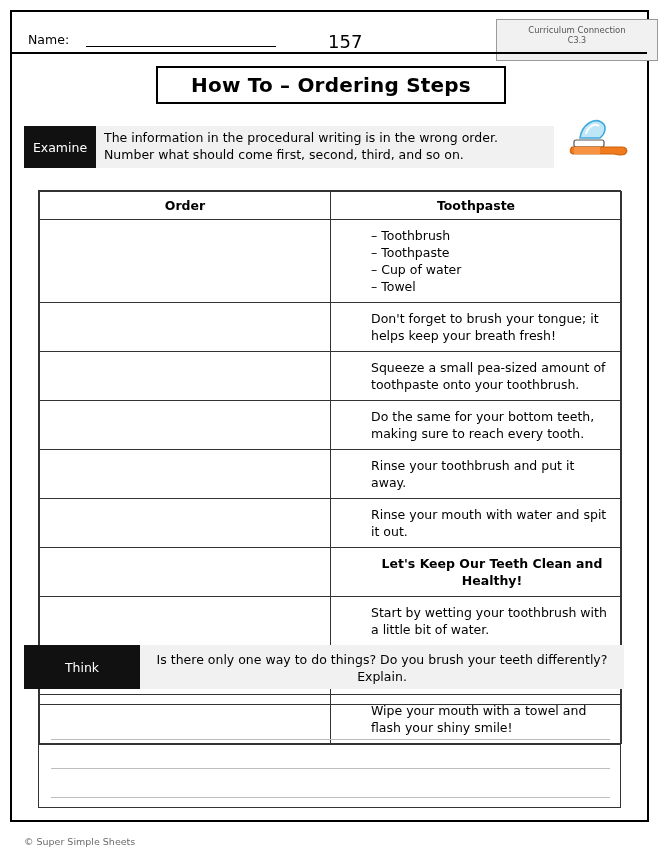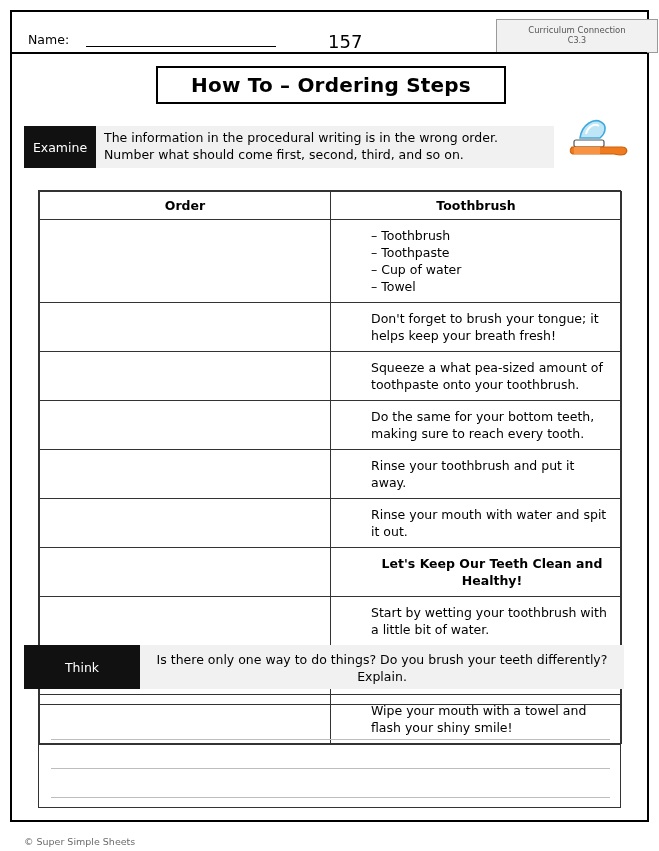--- a/index.html
+++ b/index.html
@@ -57,21 +57,21 @@
     position: absolute;
     left: 300px;
     top: 3px;
     font-size: 18px;
   }
   .curriculum-box {
     position: absolute;
     left: 468px;
     top: -9px;
     width: 162px;
-    height: 34px;
+    height: 42px;
     border: 1px solid #9a9a9a;
     background: #f1f1f1;
     box-sizing: border-box;
     text-align: center;
     padding-top: 5px;
   }
   .curriculum-box .cc-title {
     font-size: 8.5px;
     color: #555;
     line-height: 11px;
@@ -301,38 +301,38 @@
 
       <rect x="14" y="47" width="26" height="7" fill="#f79343"></rect>
     </svg>
   </div>
 
   <div class="table">
     <table class="sheet">
       <thead>
         <tr>
           <th class="order-cell">Order</th>
-          <th>Toothbrush</th>
+          <th>Toothpaste</th>
         </tr>
       </thead>
       <tbody>
         <tr>
           <td class="order-cell"></td>
           <td class="info-cell multi-line">– Toothbrush
 – Toothpaste
 – Cup of water
 – Towel</td>
         </tr>
         <tr>
           <td class="order-cell"></td>
           <td class="info-cell">Don't forget to brush your tongue; it helps keep your breath fresh!</td>
         </tr>
         <tr>
           <td class="order-cell"></td>
-          <td class="info-cell">Squeeze a what pea-sized amount of toothpaste onto your toothbrush.</td>
+          <td class="info-cell">Squeeze a small pea-sized amount of toothpaste onto your toothbrush.</td>
         </tr>
         <tr>
           <td class="order-cell"></td>
           <td class="info-cell">Do the same for your bottom teeth, making sure to reach every tooth.</td>
         </tr>
         <tr>
           <td class="order-cell"></td>
           <td class="info-cell">Rinse your toothbrush and put it away.</td>
         </tr>
         <tr>

